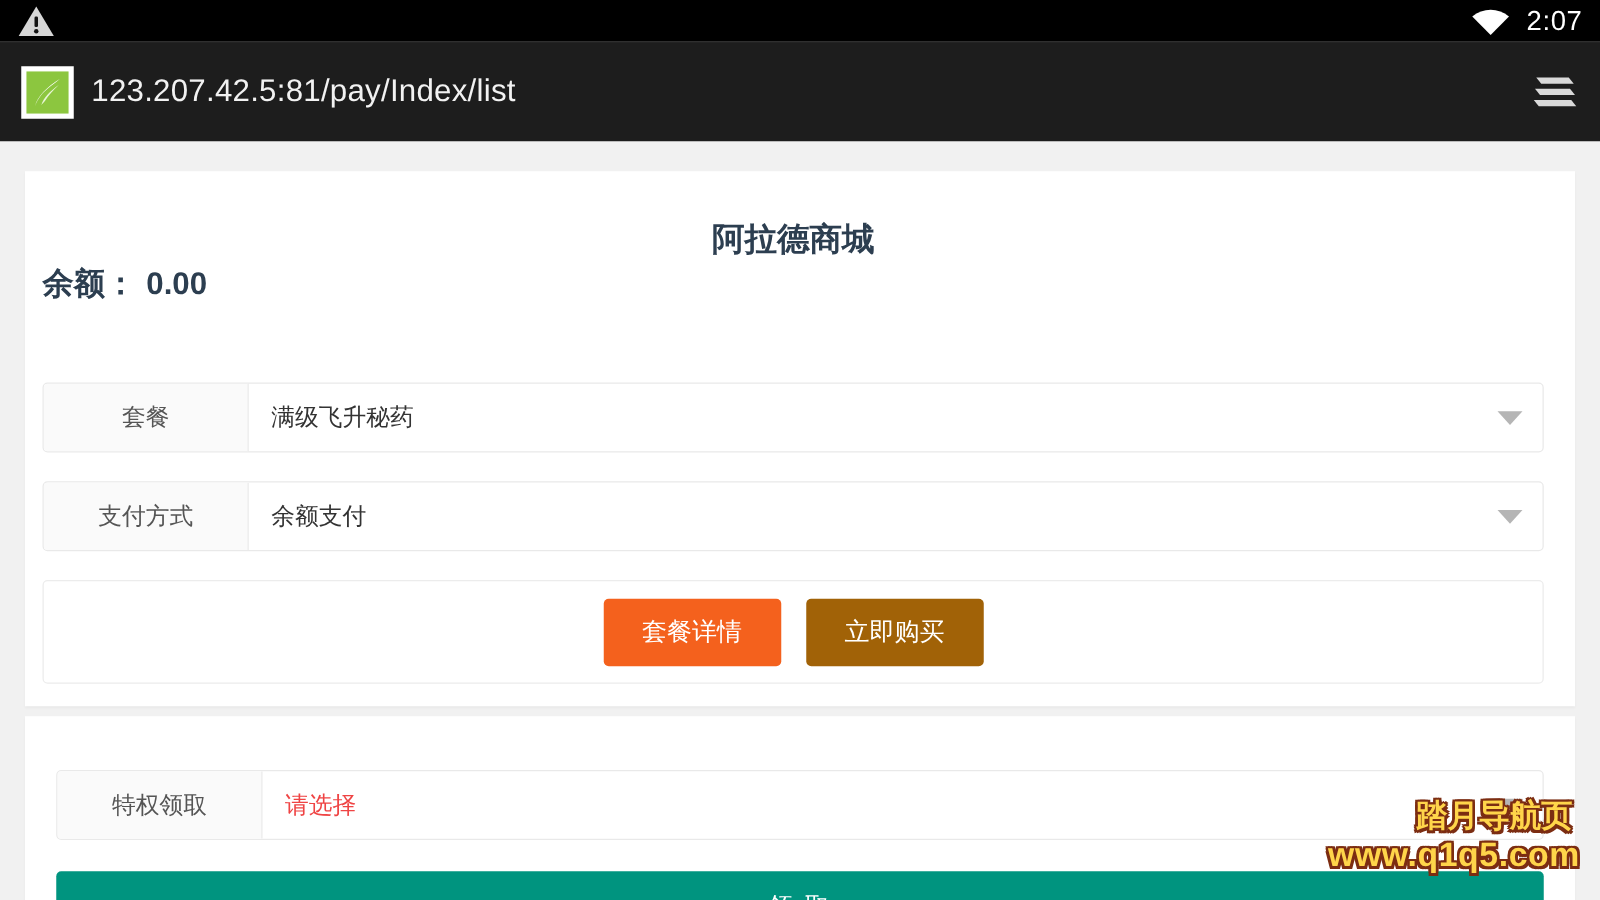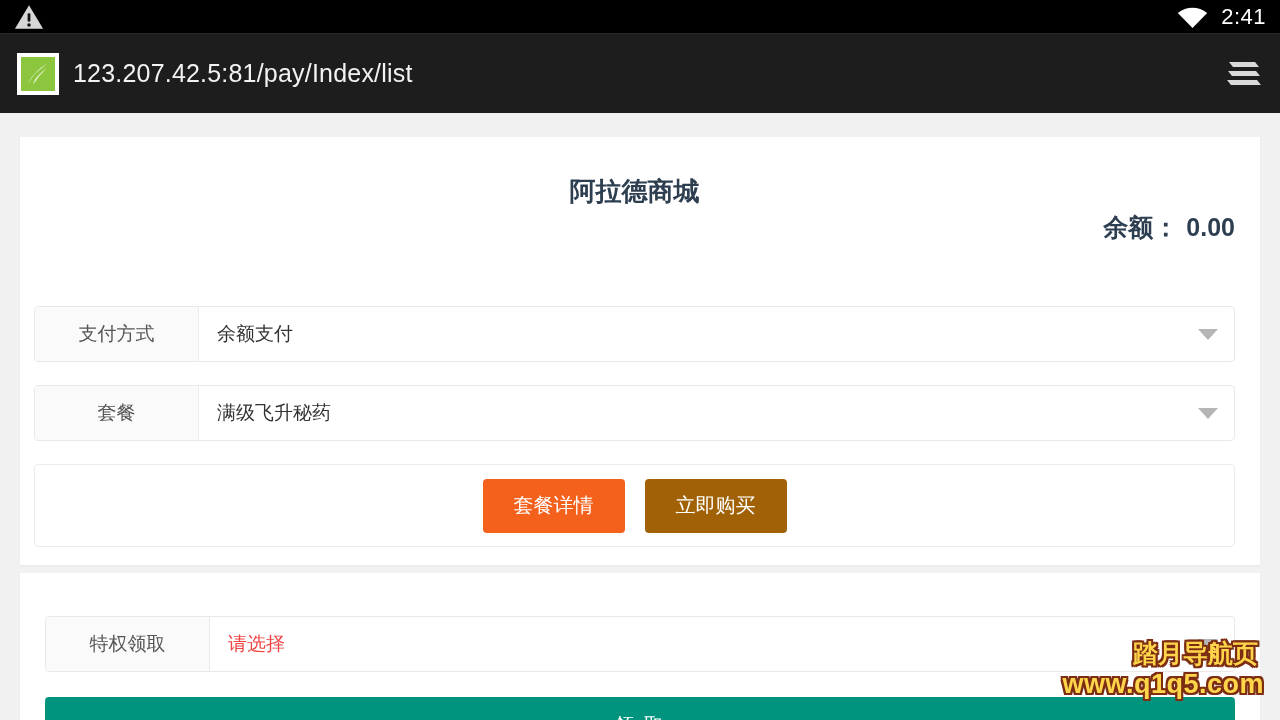--- a/index.html
+++ b/index.html
@@ -38,21 +38,21 @@
   .page { position: relative; height: 607px; padding: 24px 20px 0 20px; }
   .card { background: #fff; box-shadow: 0 1px 2px rgba(0,0,0,0.04); }
   .card-main { padding: 36px 25px 18px 14px; }
   .card-claim { margin-top: 8px; padding: 43px 25px 40px 25px; height: 300px; }
 
   .shop-title {
     text-align: center; font-size: 26px; font-weight: bold; color: #2c3e50;
     line-height: 36px;
   }
   .shop-balance {
-    text-align: right; font-size: 25px; font-weight: bold; color: #2c3e50;
+    text-align: left; font-size: 25px; font-weight: bold; color: #2c3e50;
     line-height: 36px; margin-bottom: 61px;
   }
   .shop-balance .bal-val { margin-left: 8px; }
 
   .form-row {
     position: relative; display: flex; height: 56px; border: 1px solid #e9e9e9;
     border-radius: 4px; background: #fff; margin-bottom: 23px; overflow: hidden;
   }
   .form-label {
     width: 164px; flex: 0 0 auto; background: #fafafa; border-right: 1px solid #ececec;
@@ -110,21 +110,21 @@
   <div class="status-bar">
     <svg class="warn-icon" viewBox="0 0 32 27">
       <path d="M16 1 L31 26 L1 26 Z" fill="#d6d6d6"></path>
       <rect x="14.5" y="9.5" width="3" height="9" rx="1.2" fill="#141414"></rect>
       <circle cx="16" cy="22" r="1.9" fill="#141414"></circle>
     </svg>
     <div class="status-spacer"></div>
     <svg class="wifi-icon" viewBox="0 0 31 21">
       <path d="M15.5 20.5 L0.8 5.6 C9.3 -1.6 21.7 -1.6 30.2 5.6 Z" fill="#ffffff"></path>
     </svg>
-    <span class="status-time">2:41</span>
+    <span class="status-time">2:07</span>
   </div>
 
   <div class="url-bar">
     <div class="favicon">
       <svg viewBox="0 0 34 34">
         <rect x="0" y="0" width="34" height="34" fill="#8cc63f"></rect>
         <path d="M7 28 C9 20 16 13 27 6 C20 12 15 15 12 19 C9.5 22.5 8 25 7 28 Z" fill="#ffffff"></path>
         <path d="M12 27 C14 21 19 16 26 11 C21 16 17.5 19.5 15.5 23 C14 25 13 26 12 27 Z" fill="#f2f9e6" opacity="0.9"></path>
       </svg>
     </div>
@@ -139,28 +139,28 @@
 
   <div class="page">
 
     <div class="card card-main">
       <div class="shop-title">阿拉德商城</div>
       <div class="shop-balance">
         <span>余额：</span><span class="bal-val">0.00</span>
       </div>
 
       <div class="form-row">
-        <div class="form-label">支付方式</div>
-        <div class="form-value">余额支付</div>
+        <div class="form-label">套餐</div>
+        <div class="form-value">满级飞升秘药</div>
         <span class="select-arrow"></span>
       </div>
 
       <div class="form-row">
-        <div class="form-label">套餐</div>
-        <div class="form-value">满级飞升秘药</div>
+        <div class="form-label">支付方式</div>
+        <div class="form-value">余额支付</div>
         <span class="select-arrow"></span>
       </div>
 
       <div class="buttons-box">
         <button class="btn btn-details">套餐详情</button>
         <button class="btn btn-buy">立即购买</button>
       </div>
     </div>
 
     <div class="card card-claim">

